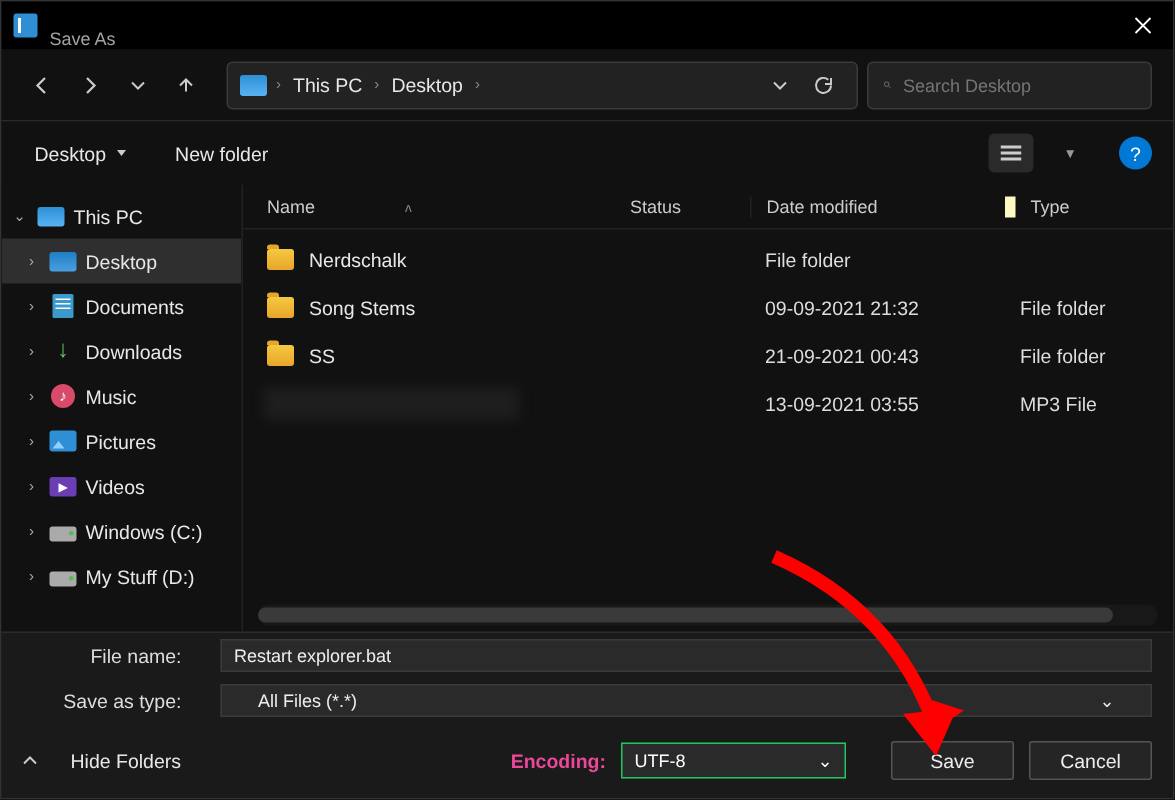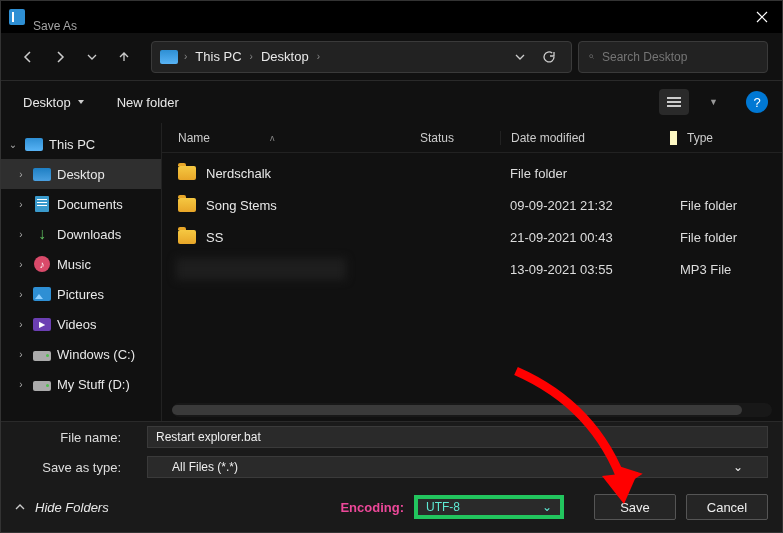--- a/index.html
+++ b/index.html
@@ -63,24 +63,24 @@
 .fc-type { flex:1; padding-left:10px; color:#ddd;}
 .redact { width:170px; height:22px; background:#1e1e1e; filter:blur(4px); border-radius:3px; margin-left:-2px;}
 .hscroll { height:14px; margin:0 10px 4px 10px; background:#181818; border-radius:7px; position:relative; }
 .hscroll::after { content:""; position:absolute; left:0; top:2px; bottom:2px; width:95%; background:#3a3a3a; border-radius:5px;}
 .footer { background:#1a1a1a; border-top:1px solid #2a2a2a; }
 .frow { display:flex; align-items:center; height:30px; padding:0 14px; gap:26px; }
 .flabel { width:106px; text-align:right; font-size:13px; color:#ddd;}
 .finput { flex:1; height:22px; background:#2a2a2a; border:1px solid #3a3a3a; color:#eee; padding:0 8px; font-size:12px; outline:none; }
 .fselect { flex:1; height:22px; background:#2a2a2a; border:1px solid #3a3a3a; color:#eee; padding:0 24px; font-size:12px; display:flex; align-items:center; justify-content:space-between; cursor:pointer;}
 .actionrow { display:flex; align-items:center; height:50px; padding:0 14px; gap:10px; }
-.hidefolders { display:flex; align-items:center; gap:10px; cursor:pointer;font-style:italic; }
+.hidefolders { display:flex; align-items:center; gap:22px; cursor:pointer; }
 .act-spacer { flex:1; }
 .elabel { font-size:13px; color:#ec4899;font-weight:bold;}
-.encsel { width:150px; height:24px; background:#2a2a2a; border:4px solid #22c55e; color:#5eead4; padding:0 8px; font-size:12px; display:flex; align-items:center; justify-content:space-between; cursor:pointer; margin-right:20px;}
+.encsel { width:150px; height:24px; background:#2a2a2a; border:1px solid #22c55e; color:#ffffff; padding:0 8px; font-size:12px; display:flex; align-items:center; justify-content:space-between; cursor:pointer; margin-right:20px;}
 .btn { width:82px; height:26px; background:#252525; border:1px solid #555; color:#eee; font-size:13px; cursor:pointer; border-radius:2px; }
 .arrow-overlay { position:absolute; left:506px; top:366px; pointer-events:none; }
 svg { display:block; }
 </style>
 </head>
 <body>
 
 <div class="window">
   <div class="titlebar">
     <div class="icon"></div>

